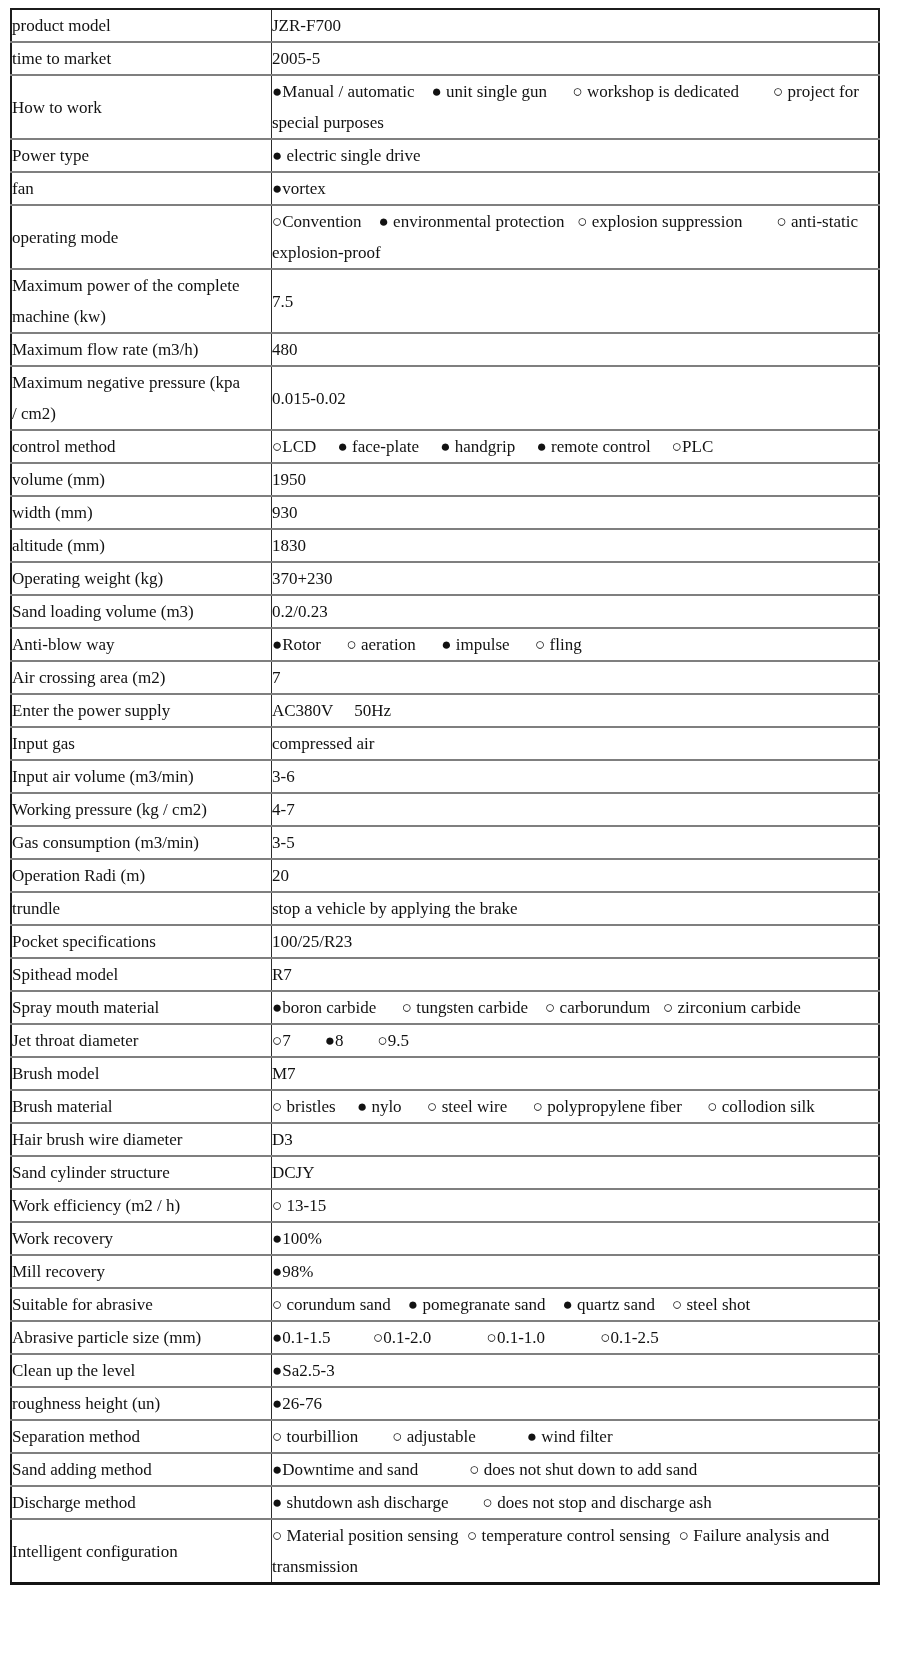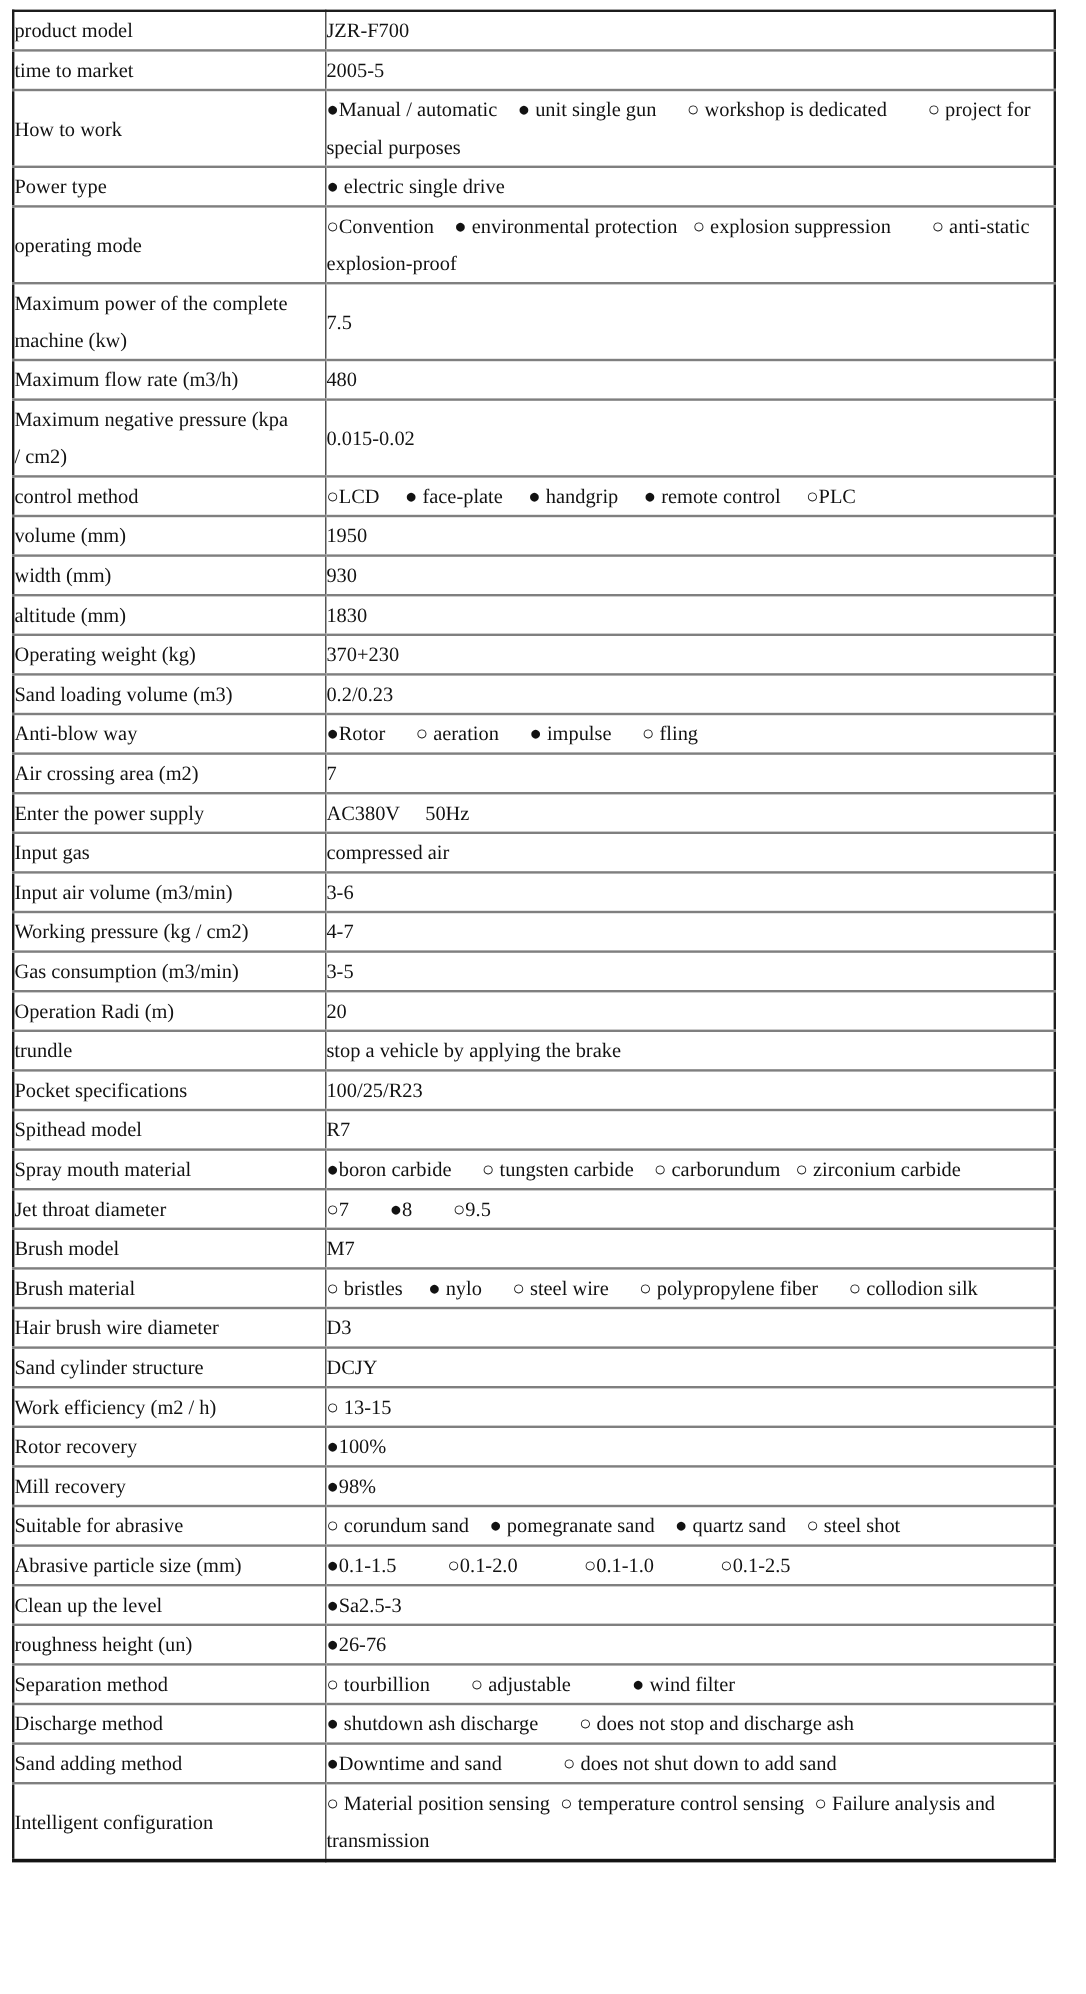--- a/index.html
+++ b/index.html
@@ -66,20 +66,24 @@
         <tr>
           <td class="label-cell">How to work</td>
           <td class="value-cell">●Manual / automatic    ● unit single gun      ○ workshop is dedicated        ○ project for
 special purposes</td>
         </tr>
         <tr>
           <td class="label-cell">Power type</td>
           <td class="value-cell">● electric single drive</td>
         </tr>
         <tr>
+          <td class="label-cell">fan</td>
+          <td class="value-cell">●vortex</td>
+        </tr>
+        <tr>
           <td class="label-cell">operating mode</td>
           <td class="value-cell">○Convention    ● environmental protection   ○ explosion suppression        ○ anti-static
 explosion-proof</td>
         </tr>
         <tr>
           <td class="label-cell">Maximum power of the complete
 machine (kw)</td>
           <td class="value-cell">7.5</td>
         </tr>
         <tr>
@@ -181,21 +185,21 @@
         </tr>
         <tr>
           <td class="label-cell">Sand cylinder structure</td>
           <td class="value-cell">DCJY</td>
         </tr>
         <tr>
           <td class="label-cell">Work efficiency (m2 / h)</td>
           <td class="value-cell">○ 13-15</td>
         </tr>
         <tr>
-          <td class="label-cell">Rotor recovery</td>
+          <td class="label-cell">Work recovery</td>
           <td class="value-cell">●100%</td>
         </tr>
         <tr>
           <td class="label-cell">Mill recovery</td>
           <td class="value-cell">●98%</td>
         </tr>
         <tr>
           <td class="label-cell">Suitable for abrasive</td>
           <td class="value-cell">○ corundum sand    ● pomegranate sand    ● quartz sand    ○ steel shot</td>
         </tr>
@@ -209,26 +213,26 @@
         </tr>
         <tr>
           <td class="label-cell">roughness height (un)</td>
           <td class="value-cell">●26-76</td>
         </tr>
         <tr>
           <td class="label-cell">Separation method</td>
           <td class="value-cell">○ tourbillion        ○ adjustable            ● wind filter</td>
         </tr>
         <tr>
+          <td class="label-cell">Sand adding method</td>
+          <td class="value-cell">●Downtime and sand            ○ does not shut down to add sand</td>
+        </tr>
+        <tr>
           <td class="label-cell">Discharge method</td>
           <td class="value-cell">● shutdown ash discharge        ○ does not stop and discharge ash</td>
-        </tr>
-        <tr>
-          <td class="label-cell">Sand adding method</td>
-          <td class="value-cell">●Downtime and sand            ○ does not shut down to add sand</td>
         </tr>
         <tr>
           <td class="label-cell">Intelligent configuration</td>
           <td class="value-cell">○ Material position sensing  ○ temperature control sensing  ○ Failure analysis and
 transmission</td>
         </tr>
       </tbody>
   </table>
 </div>
 

